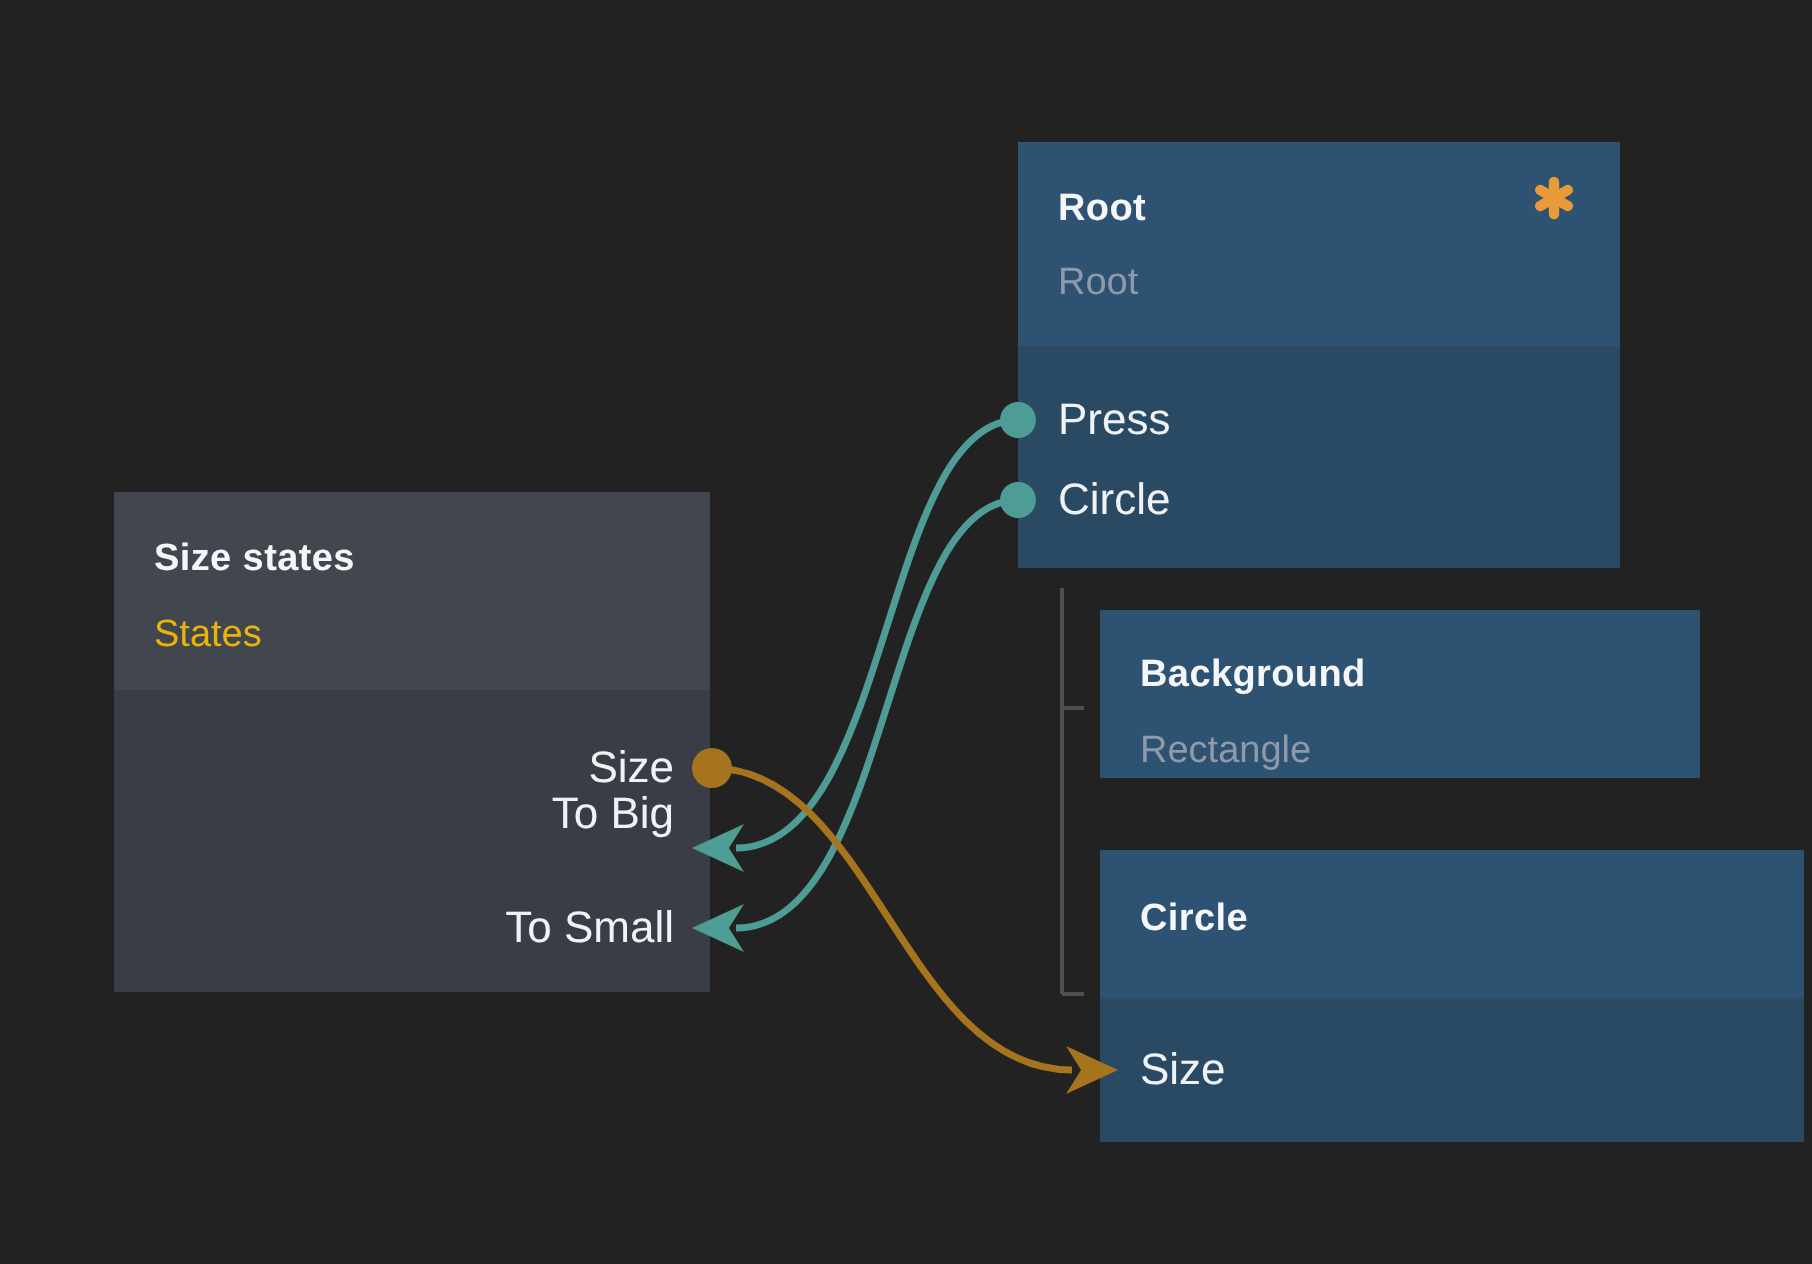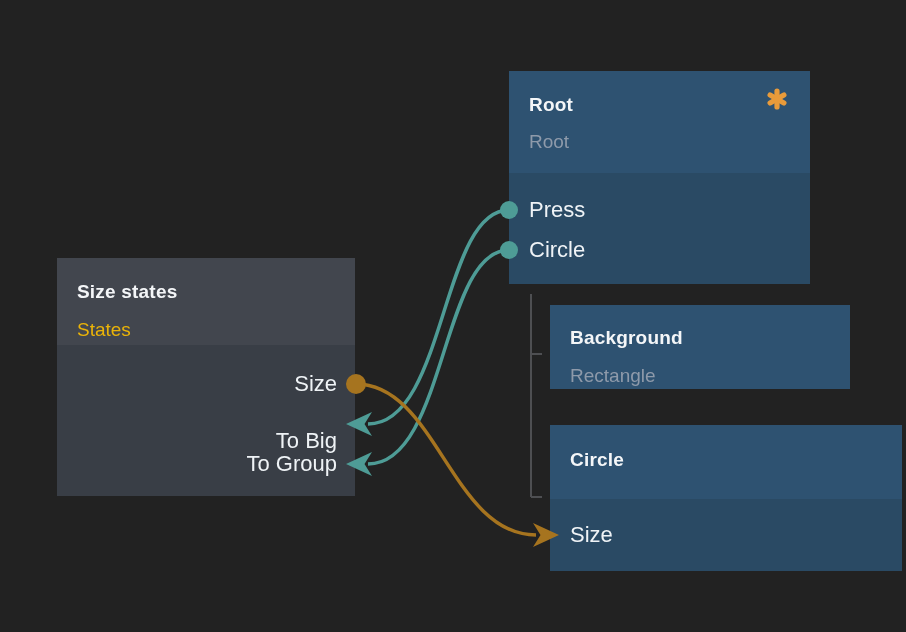--- a/index.html
+++ b/index.html
@@ -7,21 +7,21 @@
     width:906px;height:632px;
     background:#222222;
     font-family:"Liberation Sans", sans-serif;
     position:relative;
     overflow:hidden;
   }
   .canvas{position:absolute;inset:0;}
   .node{position:absolute;}
   .node .hdr{position:absolute;left:0;right:0;top:0;padding-left:45px;}
   .node .body{position:absolute;left:0;right:0;bottom:0;}
-  .node.gray .hdr{background:#42464E;margin-top:12px;}
+  .node.gray .hdr{background:#42464E;}
   .node.gray .body{background:#393E46;}
   .node.blue .hdr{background:#2E5271;}
   .node.blue .body{background:#2A4A64;}
   .title{
     position:absolute;left:20px;transform:translateY(-50%);
     font-size:19px;font-weight:700;color:#F4F6F8;letter-spacing:0.2px;
     white-space:nowrap;
   }
   .subtitle{
     position:absolute;left:20px;transform:translateY(-50%);
@@ -44,22 +44,22 @@
 
 <div class="canvas">
 
   <div class="node gray" style="left:57px;top:246px;width:298px;height:250px">
     <div class="hdr" style="height:99px">
       <div class="title" style="top:34px">Size states</div>
       <div class="subtitle" style="top:72px">States</div>
     </div>
     <div class="body" style="top:99px">
       <div class="port right" style="top:39px">Size</div>
-      <div class="port right" style="top:96px">To Big</div>
-      <div class="port right" style="top:119px">To Group</div>
+      <div class="port right" style="top:62px">To Big</div>
+      <div class="port right" style="top:119px">To Small</div>
     </div>
   </div>
 
   <div class="node blue" style="left:509px;top:71px;width:301px;height:213px">
     <div class="hdr" style="height:102px">
       <div class="title" style="top:34px">Root</div>
       <div class="subtitle" style="top:71px">Root</div>
       <svg class="badge" viewBox="0 0 22 22">
         <g stroke-width="5.2" stroke-linecap="round" fill="none" stroke="#E99B3A">
           <line x1="11" y1="3" x2="11" y2="19"></line>

